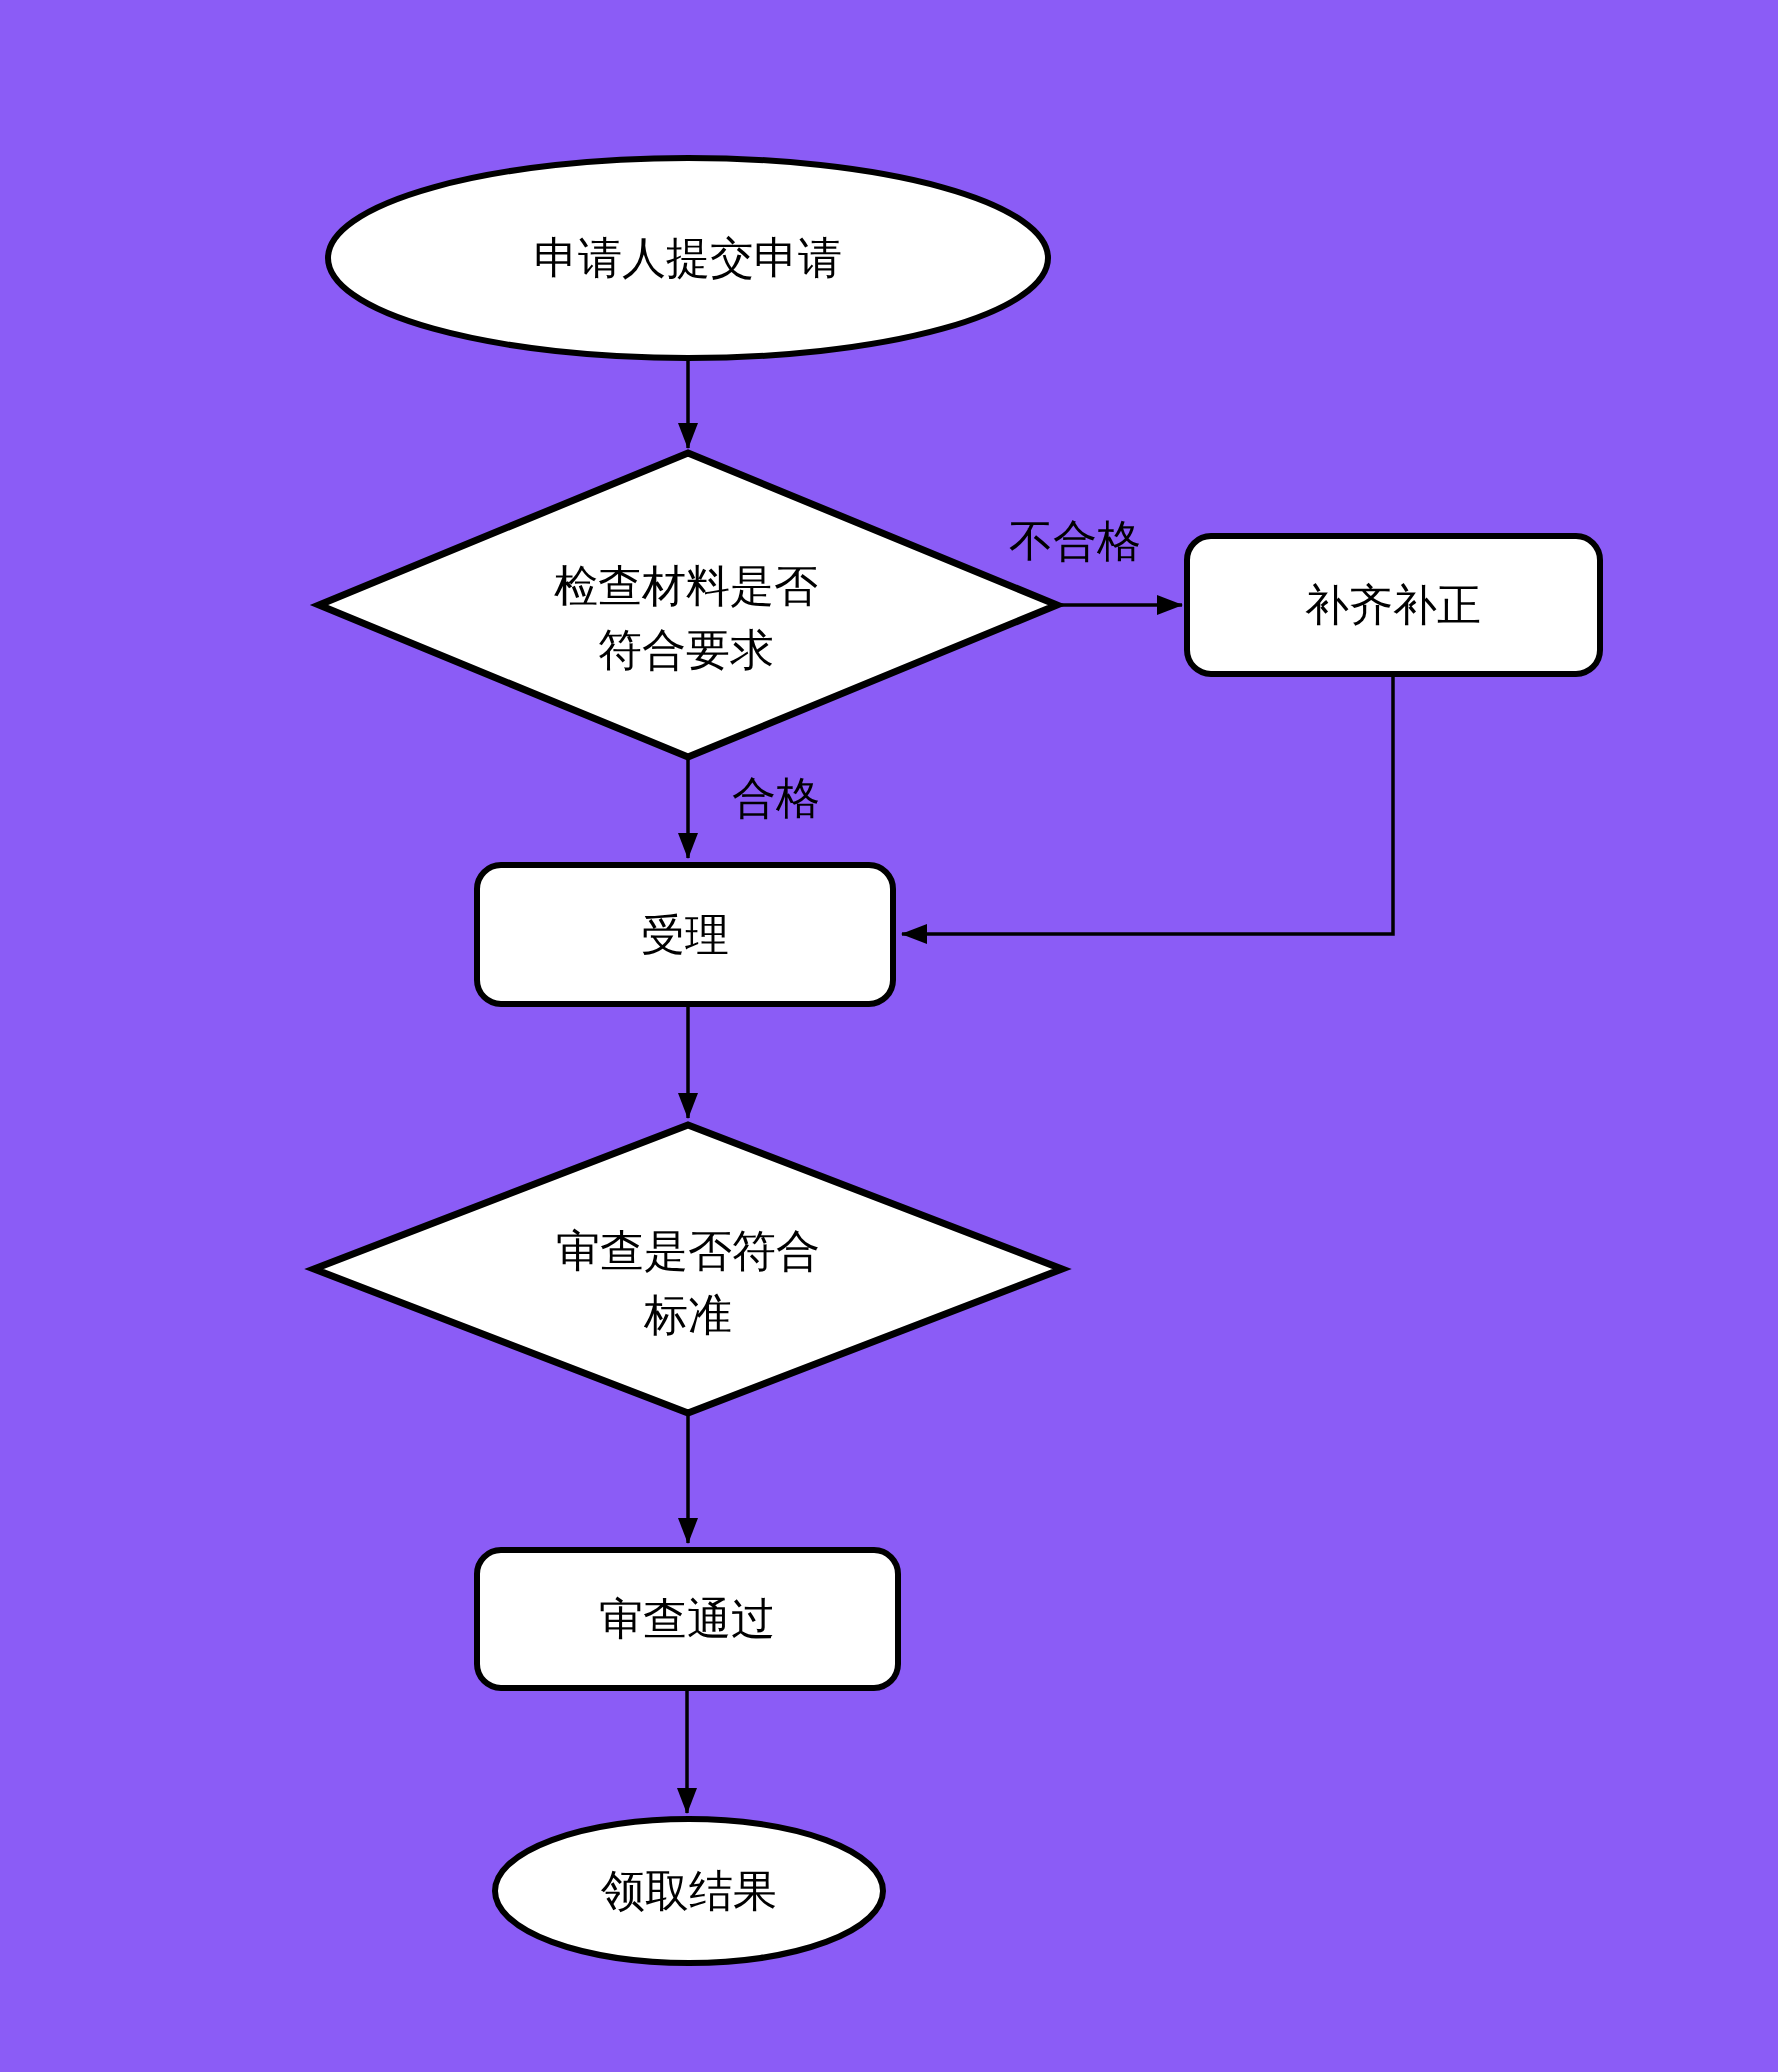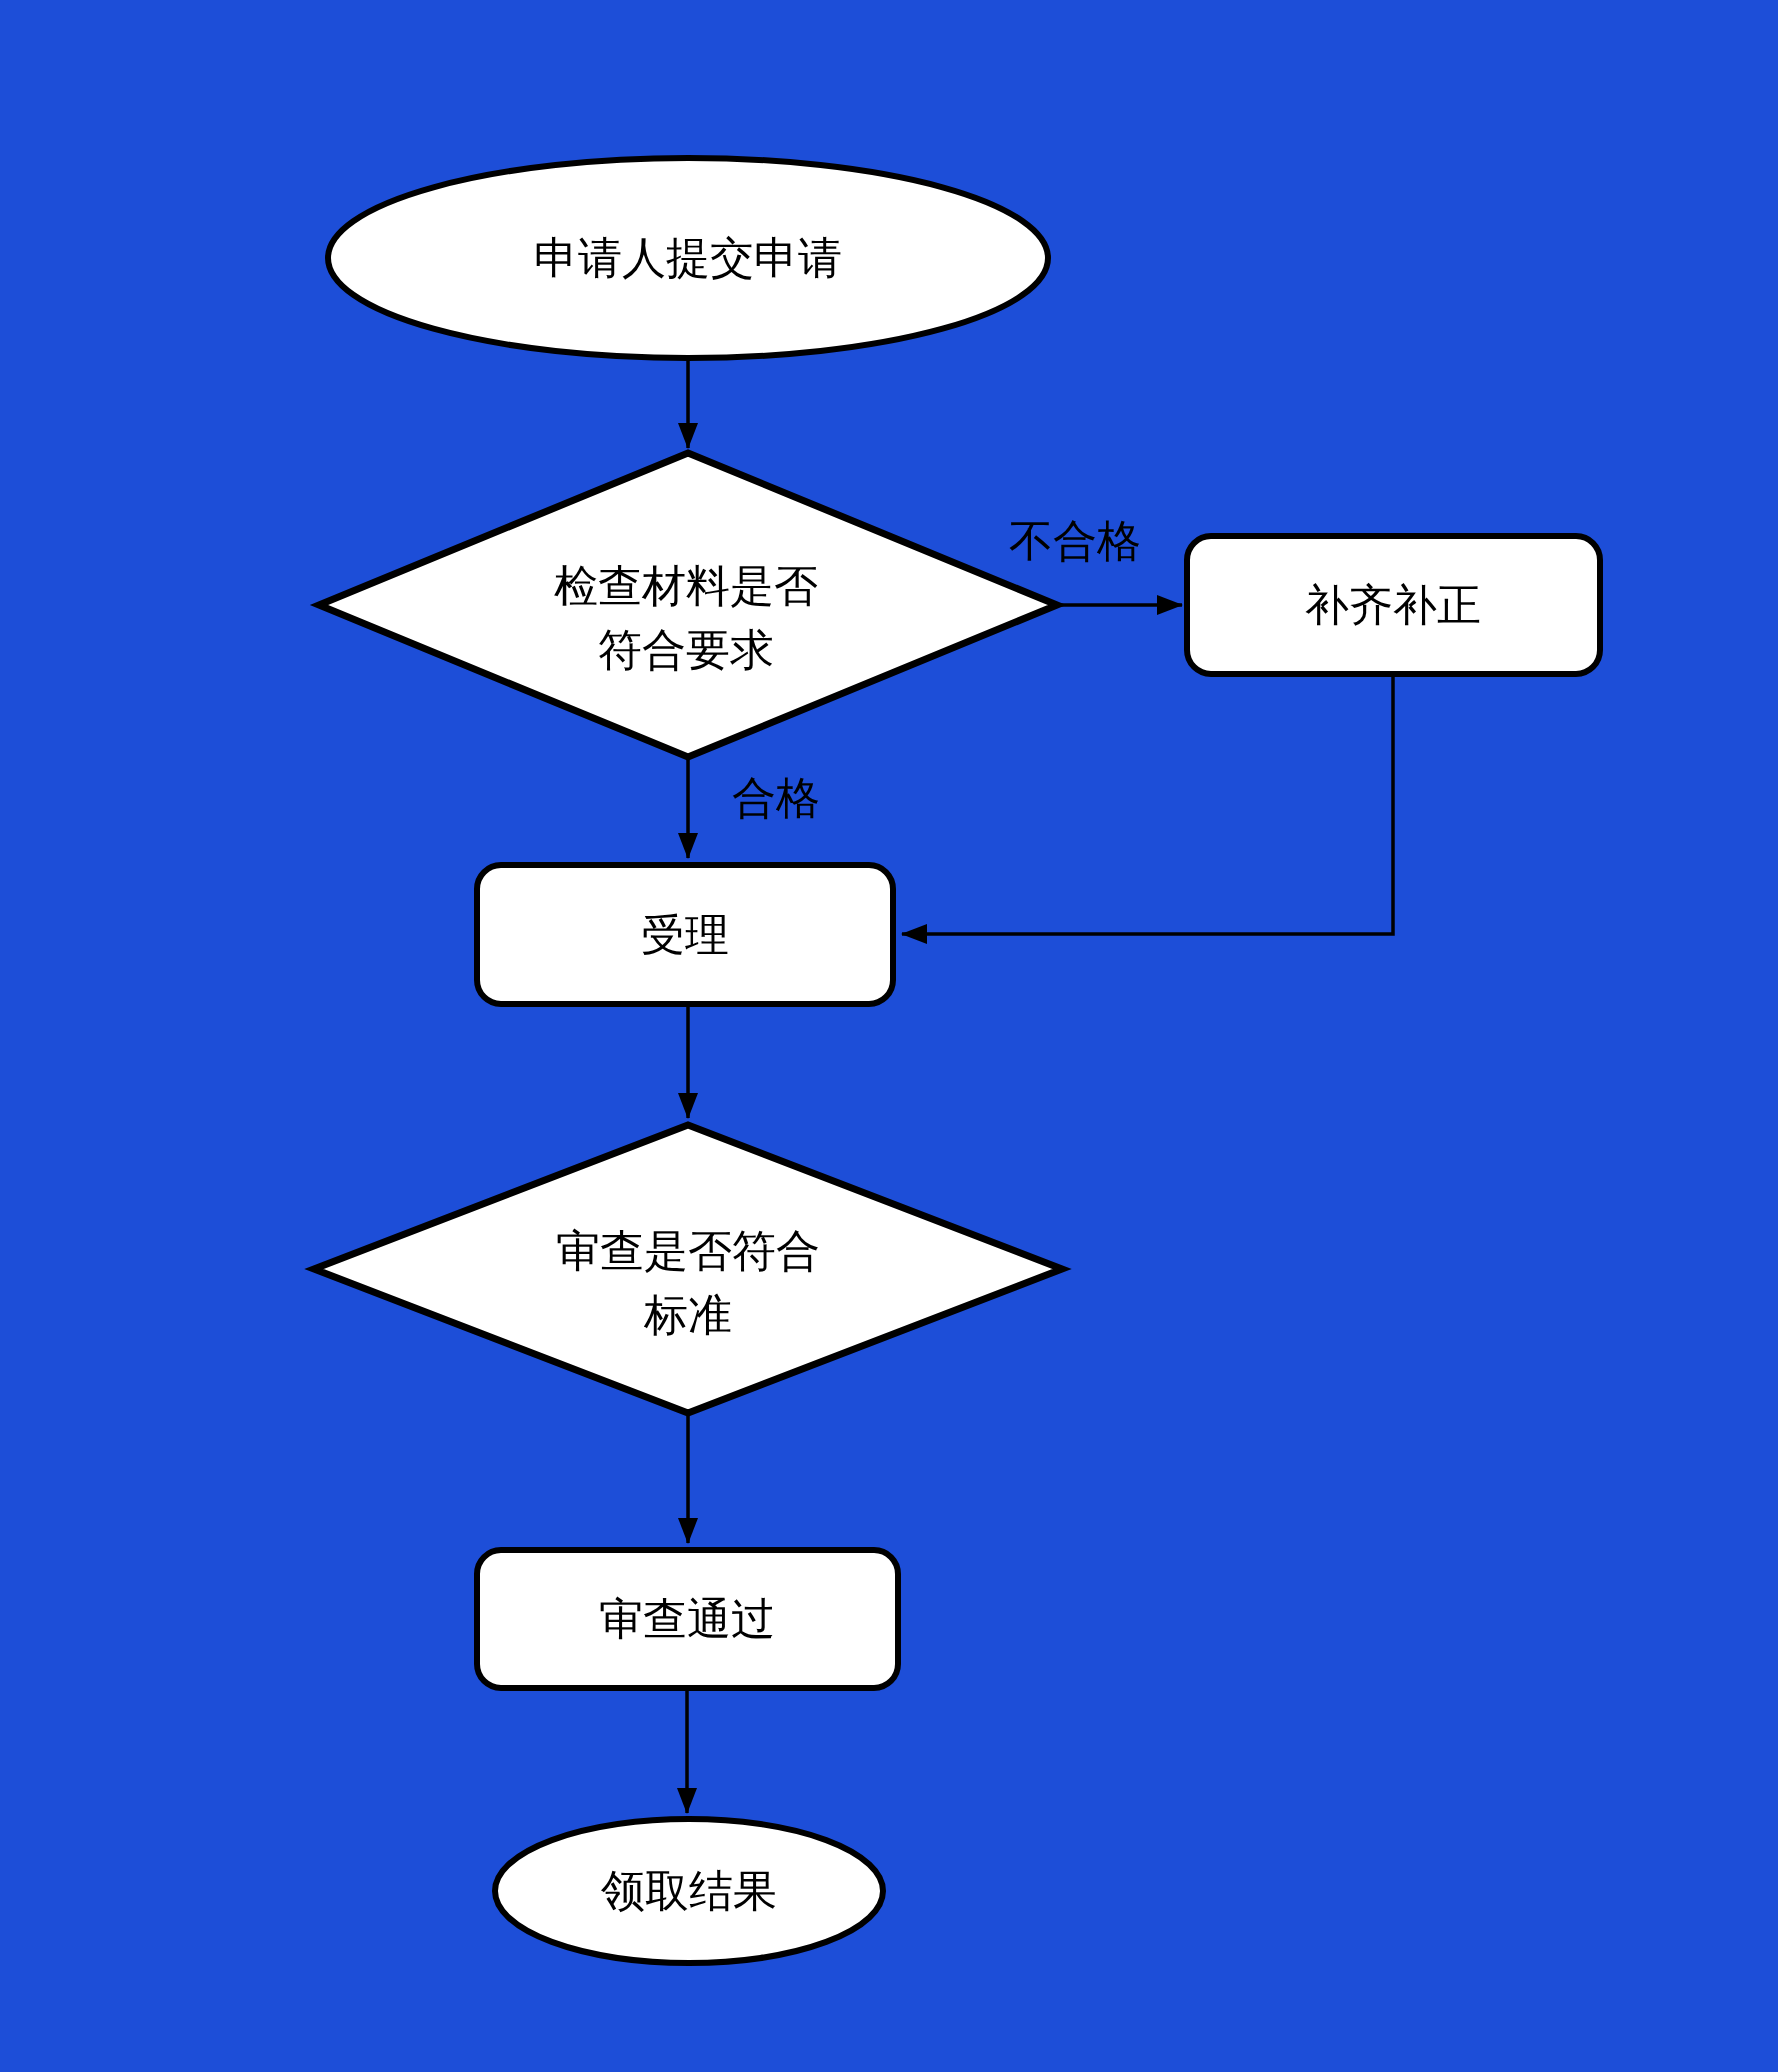--- a/index.html
+++ b/index.html
@@ -4,21 +4,21 @@
 <style>
   html, body {
     margin: 0;
     padding: 0;
     background: #ffffff;
   }
   .page {
     position: relative;
     width: 1778px;
     height: 2072px;
-    background: #1d4ed8;
+    background: #8b5cf6;
     overflow: hidden;
   }
   svg {
     display: block;
   }
   .shape {
     fill: #ffffff;
     stroke: #000000;
   }
   .shape--ellipse { stroke-width: 6; }

